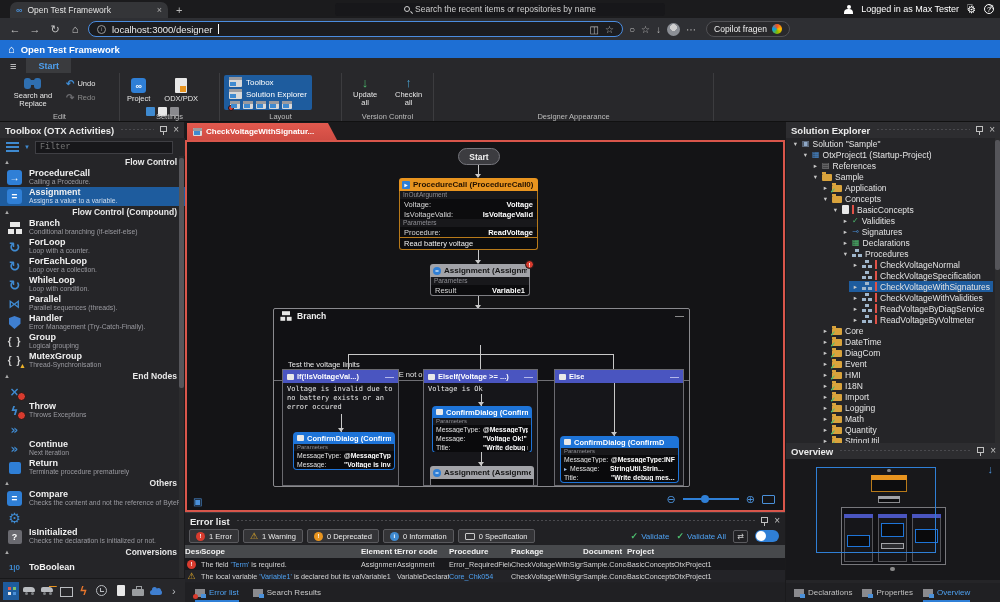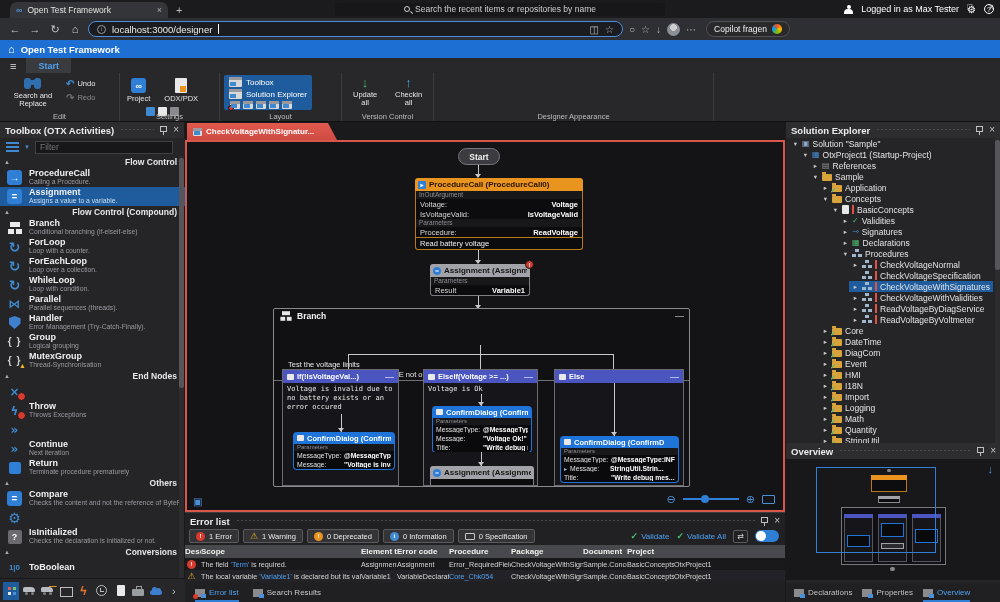--- a/index.html
+++ b/index.html
@@ -82,21 +82,21 @@
   .dock-dots{flex:1;height:4px;margin:0 6px;background-image:radial-gradient(#4a4a4e 0.8px,transparent 0.9px);background-size:4px 3px;}
   .pin{width:7px;height:9px;margin-right:6px;}
   .pin::before{content:"";display:block;width:5px;height:4px;border:1px solid #c0c0c0;margin:0 auto;}
   .pin::after{content:"";display:block;width:1px;height:3px;background:#c0c0c0;margin:0 auto;}
   .x-ic{color:#c0c0c0;font-size:10px;line-height:10px;}
   
   #leftcol{position:absolute;left:0;top:122px;width:185px;height:480px;background:#252528;border-right:1px solid #1a1a1c;}
   .filterrow{position:absolute;left:0;top:16px;width:185px;height:18px;display:flex;align-items:center;gap:5px;padding:0 6px;background:#252528;}
   .list-ic{width:13px;height:10px;background:linear-gradient(#3f8ad0 0 2px,transparent 2px 4px,#3f8ad0 4px 6px,transparent 6px 8px,#3f8ad0 8px 10px);}
   .list-ic-dd{color:#3f8ad0;font-size:6px;}
-  .filterinput{width:138px;height:13px;background:#17171a;border:1px solid #3f3f44;color:#bbb;font-family:Liberation Sans, sans-serif;font-size:8.5px;padding:0 4px;}
+  .filterinput{width:138px;height:13px;background:#17171a;border:1px solid #3f3f44;color:#bbb;font-family:Liberation Mono, monospace;font-size:8.5px;padding:0 4px;}
   #tbxlist{position:absolute;left:0;top:34px;width:185px;height:422px;overflow:hidden;}
   .tbx-section{height:12px;display:flex;align-items:center;padding:0 8px 0 4px;}
   .tbx-section .tri{font-size:6px;color:#aaa;}
   .tbx-section .slbl{flex:1;text-align:right;font-size:8.5px;font-weight:bold;color:#e8e8e8;}
   .tbx-item{height:19px;display:flex;align-items:center;gap:6px;padding:0 4px 0 6px;}
   .tbx-item.sel{background:#1e5c9e;}
   .tbx-ico{width:17px;flex:0 0 17px;display:flex;align-items:center;justify-content:center;position:relative;}
   .tbx-txt{flex:1;overflow:hidden;}
   .tbx-name{font-size:9px;font-weight:bold;color:#f0f0f0;line-height:9.5px;white-space:nowrap;overflow:hidden;}
   .tbx-desc{font-size:6.8px;color:#9a9aa0;line-height:8px;white-space:nowrap;overflow:hidden;}
@@ -728,21 +728,21 @@
 
         <div class="vline" style="left:291px;top:23px;height:12px"></div>
         <div class="arr" style="left:288px;top:32px"></div>
         <div class="vline" style="left:291px;top:107px;height:14px"></div>
         <div class="arr" style="left:288px;top:118px"></div>
         <div class="vline" style="left:291px;top:154px;height:12px"></div>
         <div class="arr" style="left:288px;top:163px"></div>
 
         <div class="startnode">Start</div>
 
-        <div class="node" style="left:228px;top:36px;width:168px">
+        <div class="node" style="left:212px;top:36px;width:139px">
           <div class="pc-h">
               <span class="pc-ic">▸</span>
               <span class="nowrap">ProcedureCall (ProcedureCall0)</span>
             </div>
           <div class="pc-b">
             <div class="sec">InOutArgument</div>
             <div class="prow">
                 <span>Voltage:</span>
                 <b>Voltage</b>
               </div>

